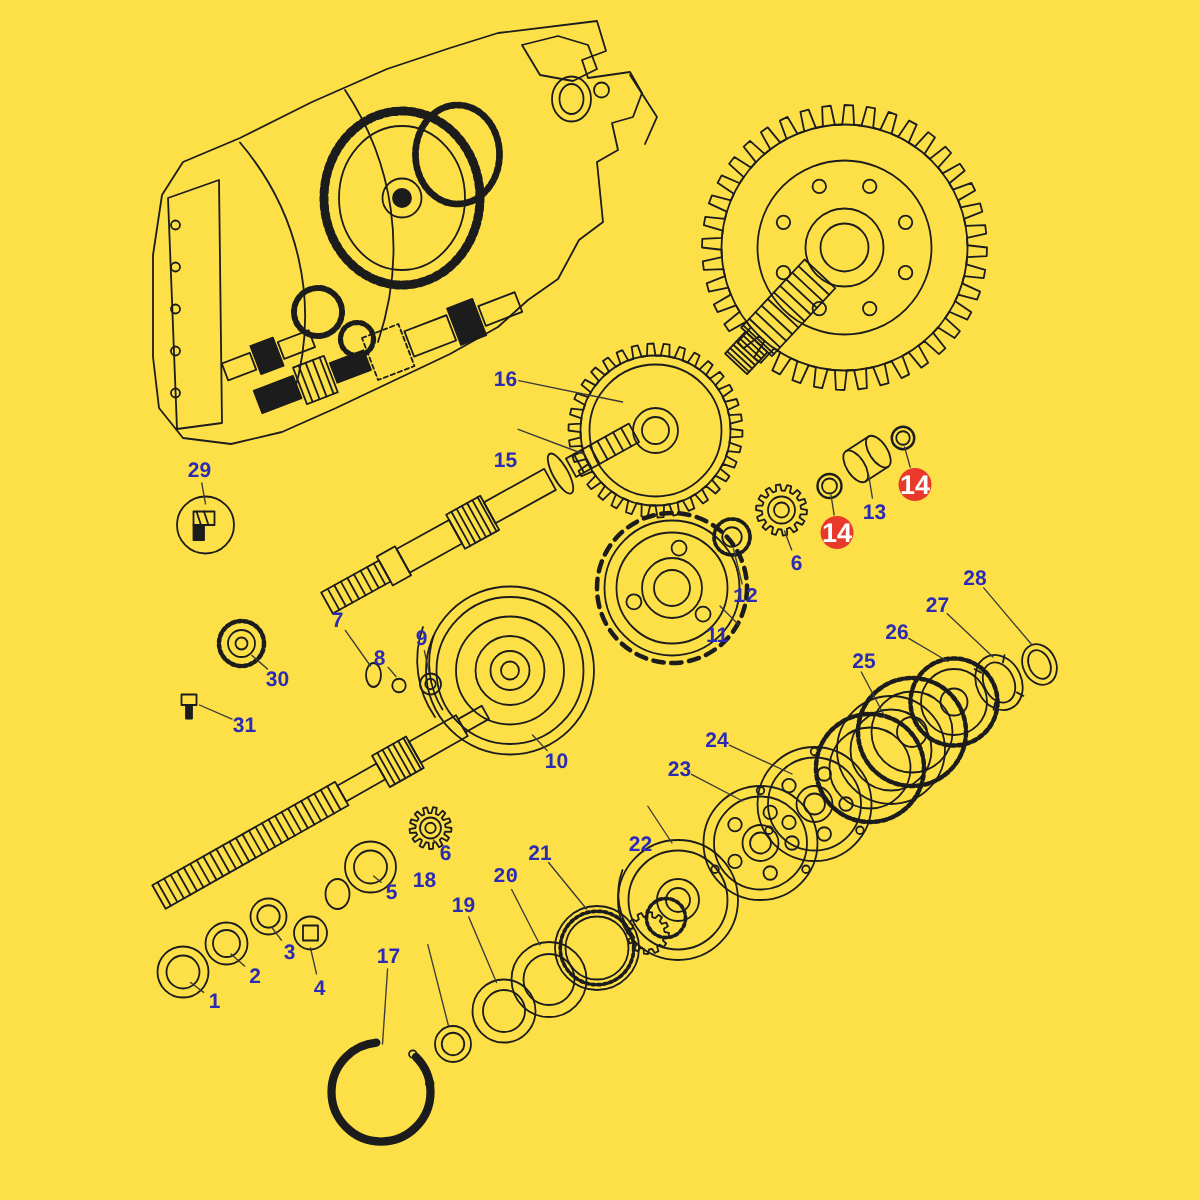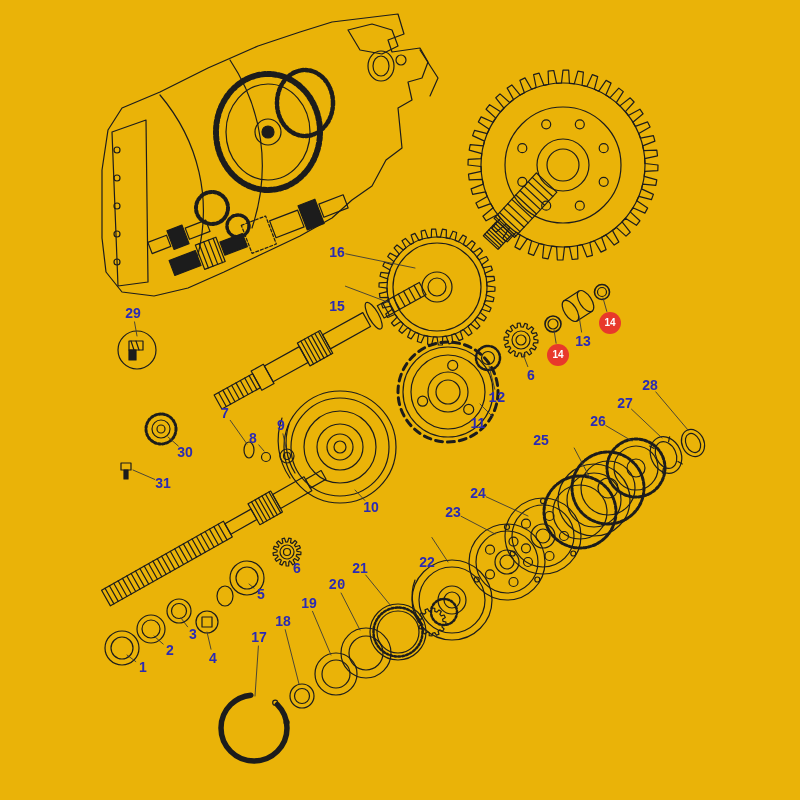--- a/index.html
+++ b/index.html
@@ -4,26 +4,26 @@
 <style>
   html,body{margin:0;padding:0;background:#fff;}
   .stage{position:relative;width:800px;height:800px;background:#fff;overflow:hidden;
          font-family:"Liberation Sans",sans-serif;}
   #art{position:absolute;left:0;top:0;width:800px;height:800px;}
   #callout-layer{position:absolute;left:0;top:0;width:800px;height:800px;pointer-events:none;}
   .callout{position:absolute;transform:translate(-50%,-50%);color:var(--callout,#2b2bb4);
            font-weight:bold;font-size:14px;line-height:1;white-space:nowrap;}
   .callout.badge{background:var(--badge-bg,#e8392b);color:var(--badge-text,#fff);
            width:22px;height:22px;border-radius:50%;display:flex;align-items:center;
-           justify-content:center;font-size:10px;}
+           justify-content:center;font-size:18px;}
 </style>
 </head>
 <body>
 
-<div class="stage" style="background: #eab308;">
+<div class="stage" style="background: #fde047;">
 <svg id="art" viewBox="0 0 800 800">
   <g id="art-root" fill="none" stroke="#1c1c1c" stroke-width="1.2" stroke-linejoin="round" stroke-linecap="round">
 
     <g>
       <path d="M332,22 L398,14 L404,34 L388,40 L392,52 L420,48 L428,62 L422,78 L408,82 L412,100 L398,108 L402,148 L386,160 L372,186 L352,200 L332,218 L300,236 L262,254 L224,272 L188,288 L154,296 L122,292 L106,272 L102,238 L102,170 L108,130 L122,108 L160,92 L208,68 L258,46 L300,32 Z"></path>
       <path d="M112,132 L146,120 L148,282 L118,286 Z"></path>
       <circle cx="117" cy="150" r="3"></circle>
           <circle cx="117" cy="178" r="3"></circle>
       <circle cx="117" cy="206" r="3"></circle>
           <circle cx="117" cy="234" r="3"></circle>
@@ -435,28 +435,28 @@
       <div class="callout" style="left: 478px; top: 423px;">11</div>
       <div class="callout" style="left: 225px; top: 413px;">7</div>
       <div class="callout" style="left: 253px; top: 438px;">8</div>
       <div class="callout" style="left: 281px; top: 425px;">9</div>
       <div class="callout" style="left: 185px; top: 452px;">30</div>
       <div class="callout" style="left: 163px; top: 483px;">31</div>
       <div class="callout" style="left: 371px; top: 507px;">10</div>
       <div class="callout" style="left: 650px; top: 385px;">28</div>
       <div class="callout" style="left: 625px; top: 403px;">27</div>
       <div class="callout" style="left: 598px; top: 421px;">26</div>
-      <div class="callout" style="left: 541px; top: 440px;">25</div>
+      <div class="callout" style="left: 576px; top: 440px;">25</div>
       <div class="callout" style="left: 478px; top: 493px;">24</div>
       <div class="callout" style="left: 453px; top: 512px;">23</div>
       <div class="callout" style="left: 427px; top: 530px; margin-top: 32px;">22</div>
       <div class="callout" style="left: 360px; top: 568px;">21</div>
       <div class="callout" style="left: 337px; top: 585px; font-family: Liberation Mono, monospace;">20</div>
       <div class="callout" style="left: 309px; top: 603px;">19</div>
-      <div class="callout" style="left: 283px; top: 621px;">18</div>
+      <div class="callout" style="left: 283px; top: 586px;">18</div>
       <div class="callout" style="left: 259px; top: 637px;">17</div>
       <div class="callout" style="left: 261px; top: 594px;">5</div>
       <div class="callout" style="left: 297px; top: 568px;">6</div>
       <div class="callout" style="left: 143px; top: 667px;">1</div>
       <div class="callout" style="left: 170px; top: 650px;">2</div>
       <div class="callout" style="left: 193px; top: 634px;">3</div>
       <div class="callout" style="left: 213px; top: 658px;">4</div>
     </div>
 </div>
 

